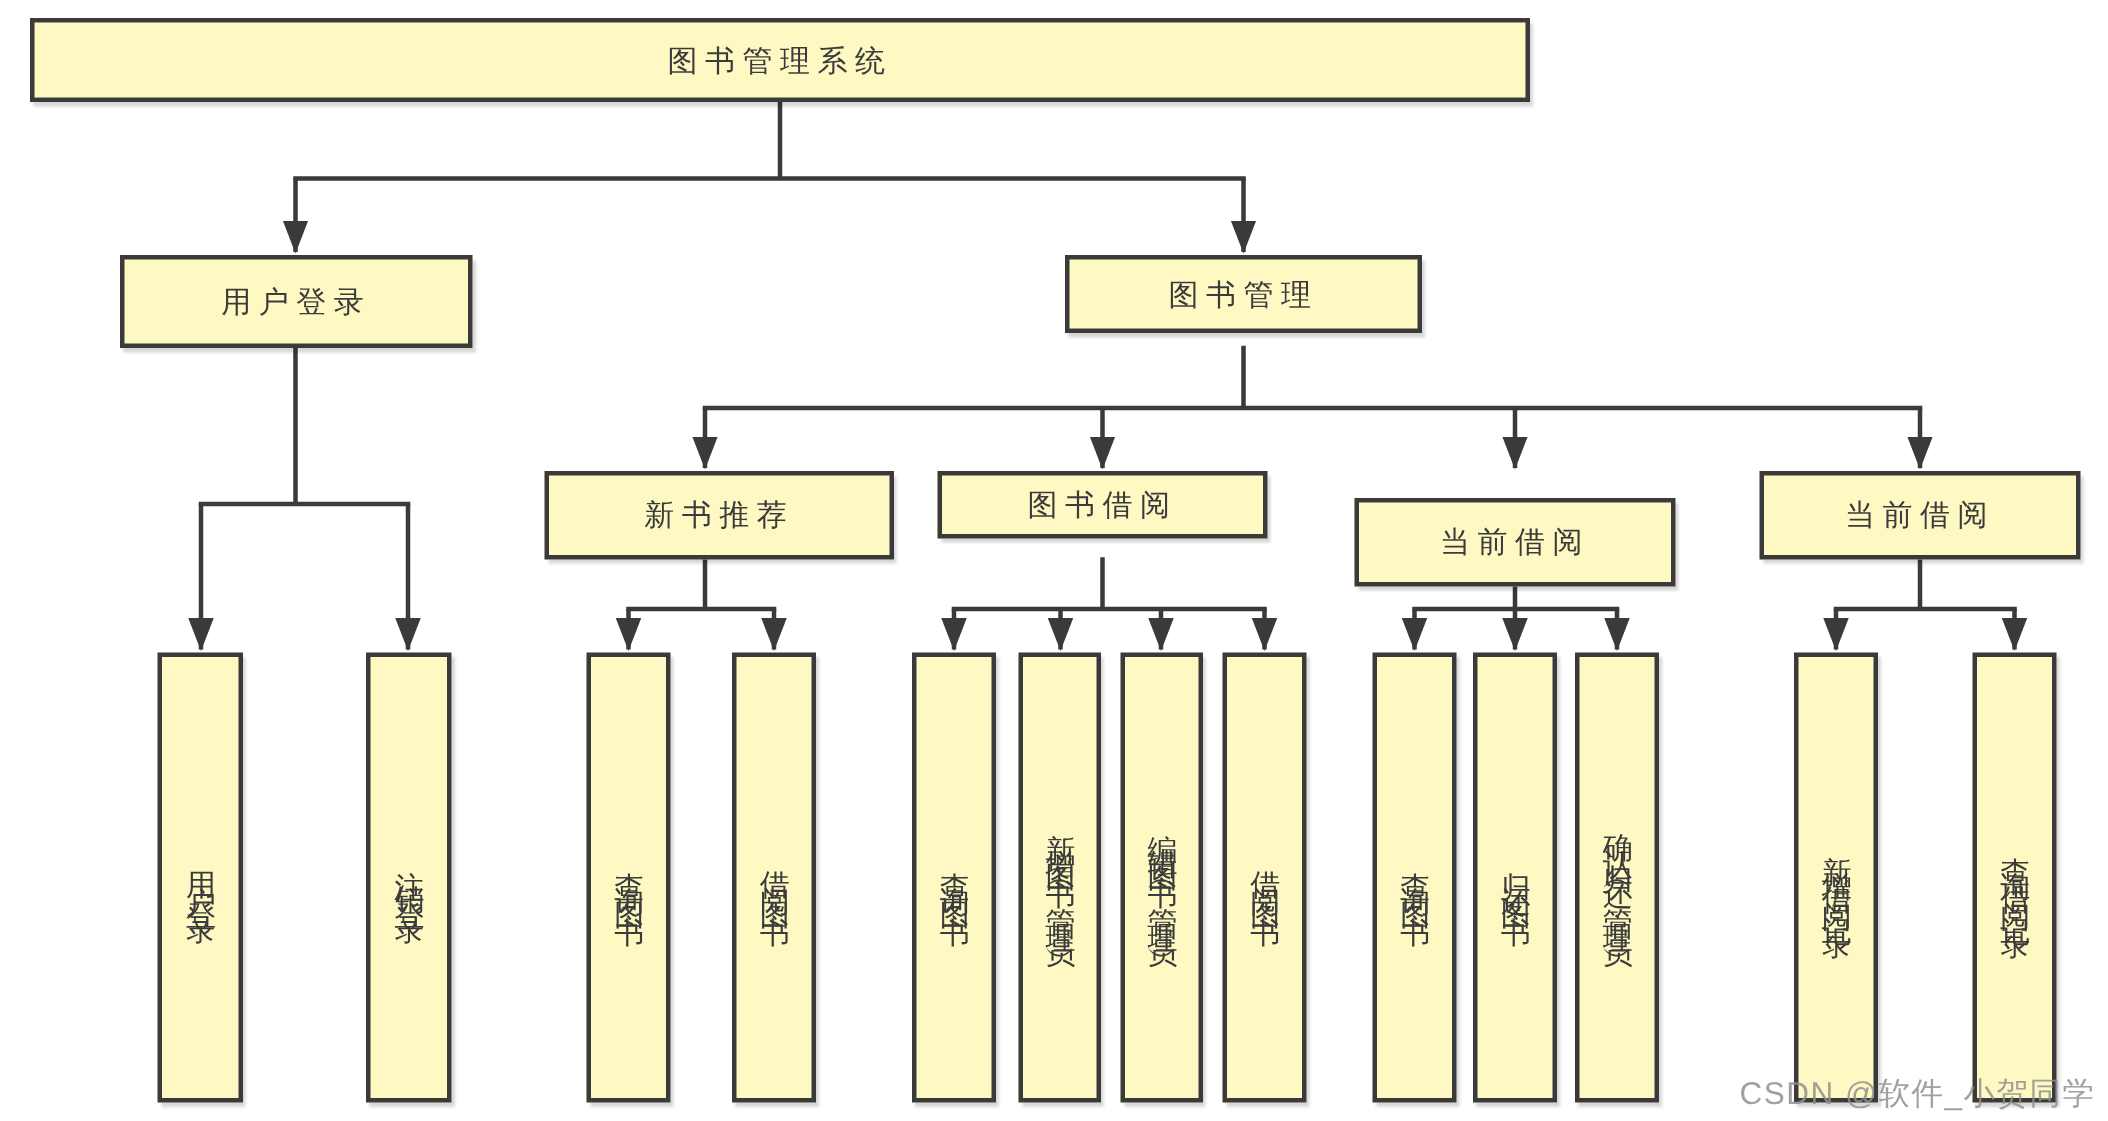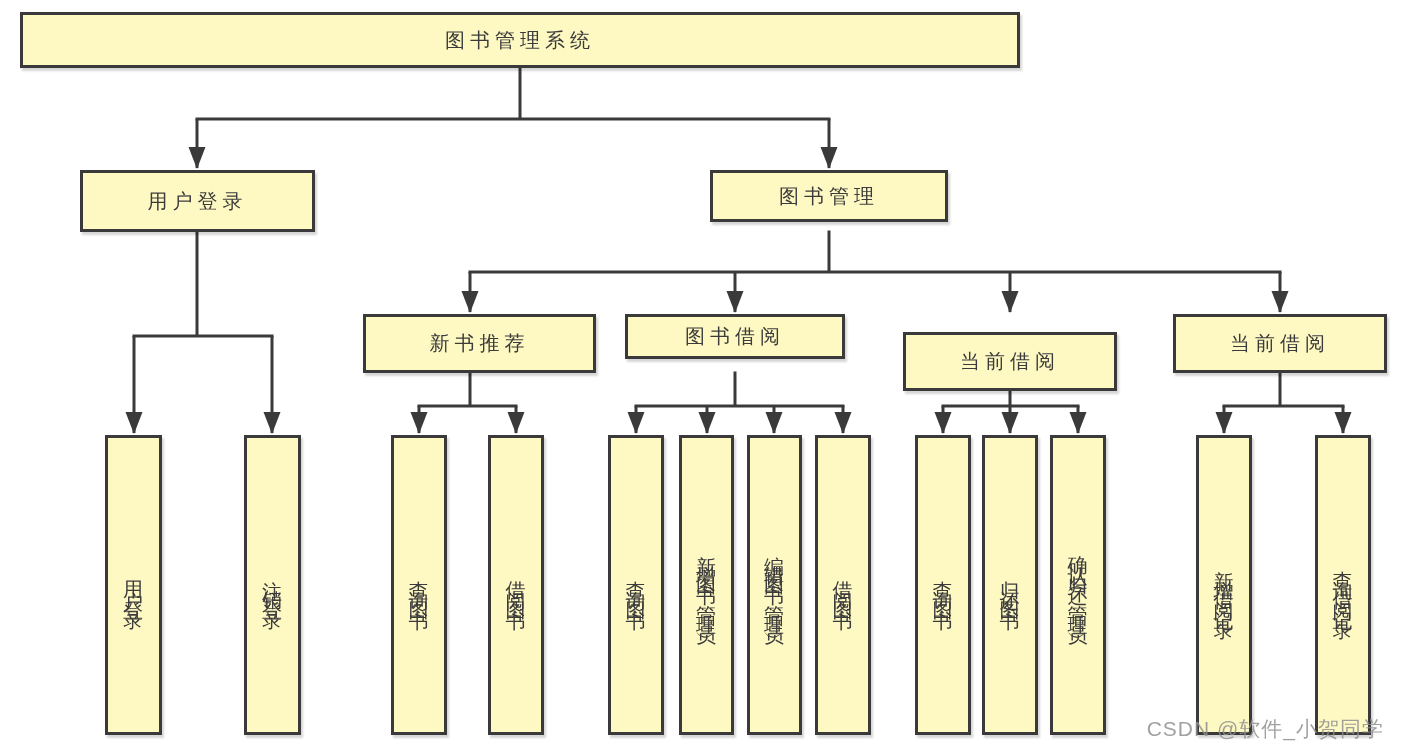--- a/index.html
+++ b/index.html
@@ -42,21 +42,21 @@
   .box.v span {
     writing-mode: vertical-rl;
     text-orientation: mixed;
     font-size: 20px;
     letter-spacing: 10px;
     line-height: 1;
     white-space: nowrap;
   }
   .watermark {
     position: absolute;
-    right: 21px;
+    right: 8px;
     bottom: 4px;
     font-size: 21px;
     color: rgba(145,145,145,0.85);
     letter-spacing: 1px;
     z-index: 10;
     white-space: nowrap;
   }
 </style>
 </head>
 <body>

